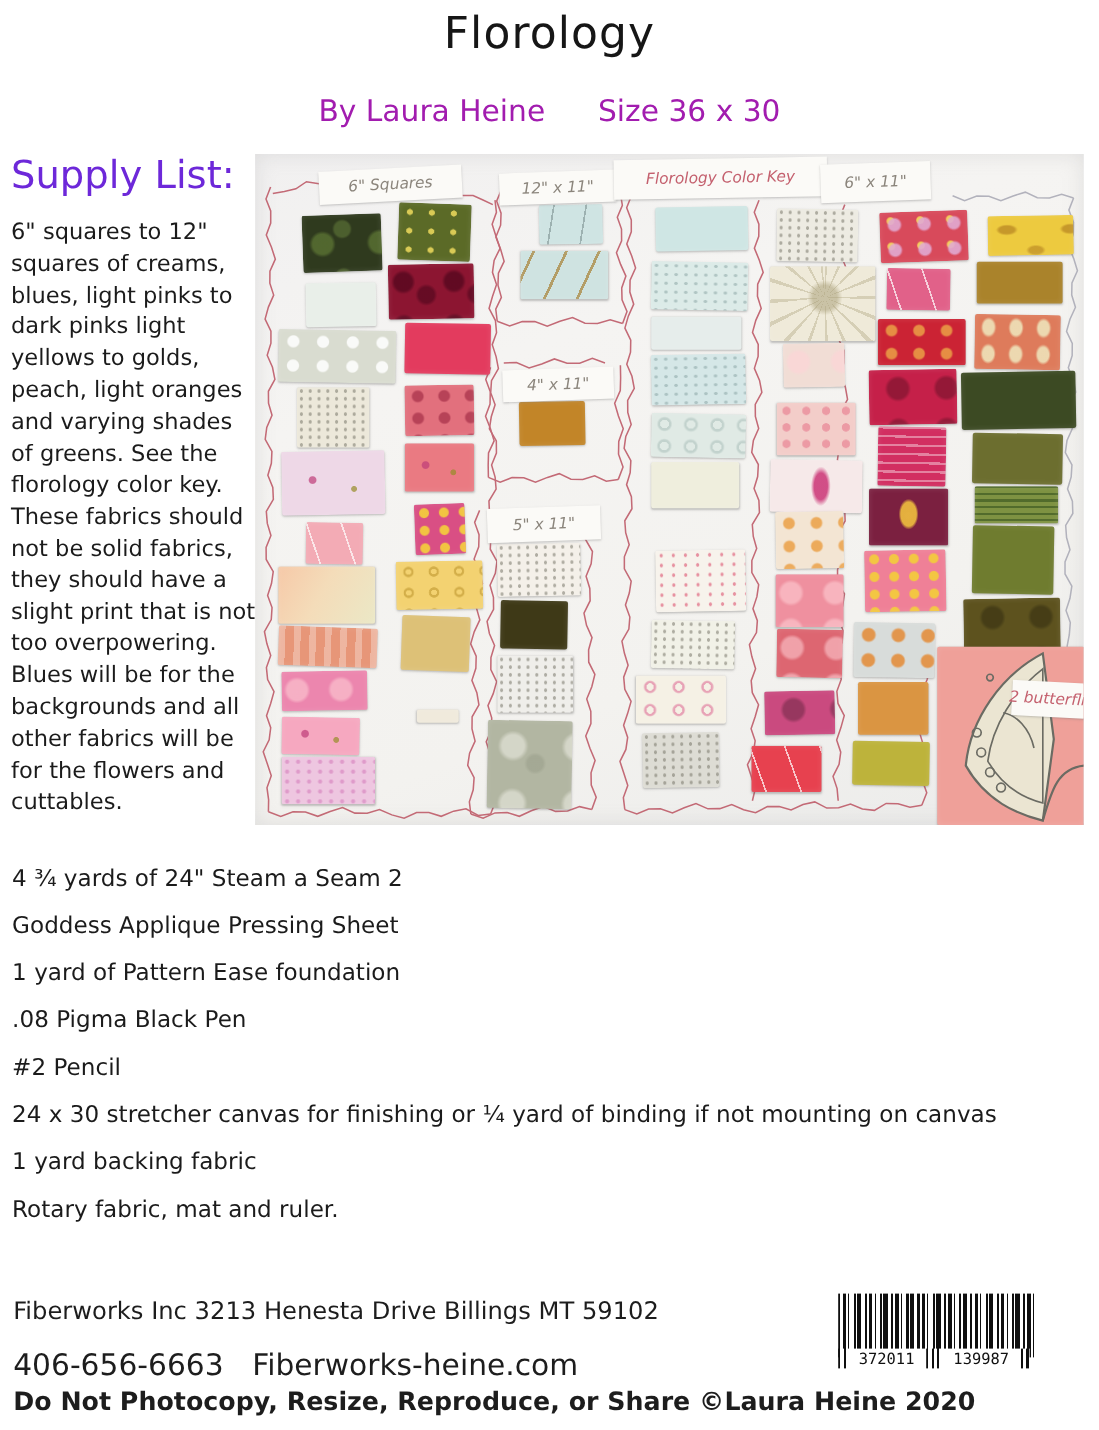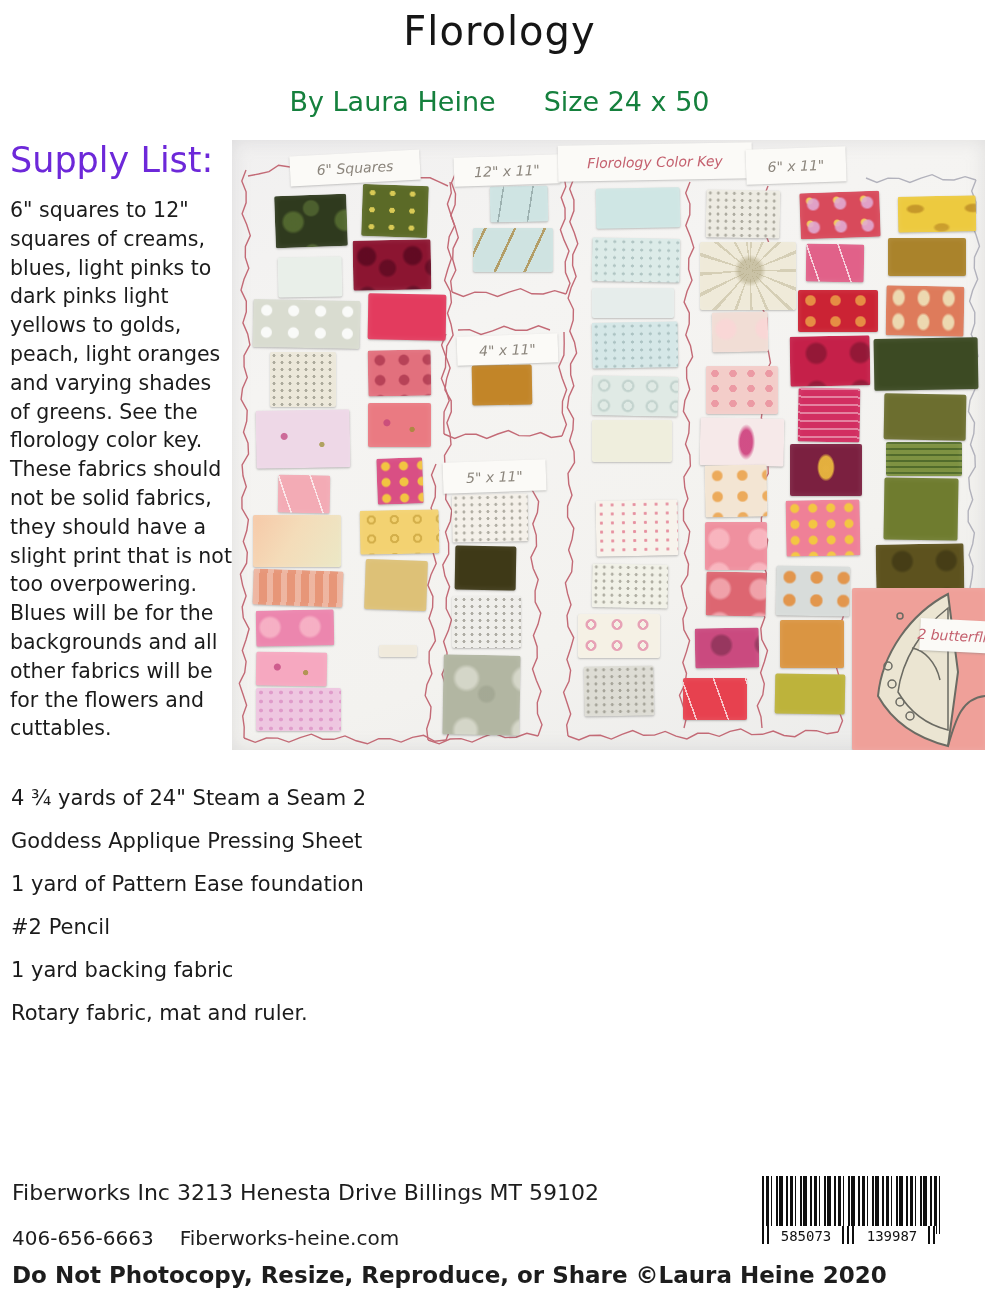--- a/index.html
+++ b/index.html
@@ -7,35 +7,35 @@
     width:999px;height:1300px;position:relative;background:#ffffff;
     font-family:"DejaVu Sans","Liberation Sans",sans-serif;color:#1d1d1d;
     overflow:hidden;
   }
   .title{
     position:absolute;left:0;top:8px;width:999px;text-align:center;
     font-size:40px;letter-spacing:1px;color:#161616;
   }
   .byline-row{
     position:absolute;left:0;top:86px;width:999px;display:flex;
-    justify-content:center;gap:48px;font-size:27px;color:#15803d;
+    justify-content:center;gap:48px;font-size:27px;color:#a21caf;
   }
   .supply-heading{
     position:absolute;left:10px;top:140px;font-size:35px;color:#6d28d9;
   }
   .supply-intro{
     position:absolute;left:10px;top:196px;width:224px;
     font-size:20.5px;line-height:28.8px;color:#1b1b1b;
   }
   .supply-items{
     position:absolute;left:11px;top:786px;display:flex;flex-direction:column;
     gap:19px;font-size:21px;color:#1b1b1b;width:980px;
   }
   .footer-address{position:absolute;left:12px;top:1180px;font-size:22px;}
-  .footer-contact{position:absolute;left:12px;top:1226px;font-size:20px;display:flex;gap:26px;}
+  .footer-contact{position:absolute;left:12px;top:1226px;font-size:27px;display:flex;gap:26px;}
   .footer-copy{position:absolute;left:12px;top:1262px;font-size:23px;font-weight:bold;}
 
   
   .photo{
     position:absolute;left:232px;top:140px;width:753px;height:610px;
     background:linear-gradient(160deg,#f1f0f0 0%,#f5f4f2 30%,#f3f2ef 70%,#ebebea 100%);
     box-shadow:inset 0 0 18px rgba(160,160,165,.25);
     overflow:hidden;
   }
   .swatch{
@@ -97,21 +97,21 @@
   }
   .barcode .guard{background:repeating-linear-gradient(90deg,#0f0f0f 0 2px,#fff 2px 5px);height:18px;}
 </style>
 </head>
 <body>
 
 <div class="title">Florology</div>
 
 <div class="byline-row">
   <span>By Laura Heine</span>
-  <span>Size 24 x 50</span>
+  <span>Size 36 x 30</span>
 </div>
 
 <div class="supply-heading">Supply List:</div>
 
 <div class="supply-intro">6" squares to 12" squares of creams, blues, light pinks to dark pinks light yellows to golds, peach, light oranges and varying shades of greens. See the florology color key. These fabrics should not be solid fabrics, they should have a slight print that is not too overpowering. Blues will be for the backgrounds and all other fabrics will be for the flowers and cuttables.</div>
 
 <div class="photo">
   <svg class="squiggles" id="squiggles">
       <path d="M 14 30 L 9.8 40.9 L 14.1 51.8 L 14.1 62.8 L 10.1 73.7 L 14.7 84.6 L 18.3 95.6 L 13.4 106.5 L 13.3 117.4 L 16.8 128.3 L 12.0 139.2 L 9.0 150.1 L 14.3 161.1 L 14.3 172.0 L 10.9 182.9 L 15.7 193.9 L 17.9 204.8 L 12.0 215.7 L 12.1 226.6 L 15.3 237.5 L 10.5 248.5 L 9.1 259.4 L 15.2 270.3 L 14.7 281.2 L 11.5 292.1 L 16.0 303.1 L 16.5 314.0 L 10.1 324.9 L 11.0 335.8 L 14.3 346.8 L 9.9 357.7 L 10.0 368.6 L 16.4 379.6 L 14.8 390.5 L 11.3 401.4 L 15.3 412.3 L 14.6 423.2 L 8.4 434.1 L 10.6 445.1 L 14.1 456.0 L 10.2 466.9 L 11.3 477.8 L 17.1 488.8 L 14.0 499.7 L 10.3 510.6 L 14.1 521.5 L 12.7 532.5 L 7.3 543.4 L 11.0 554.3 L 14.6 565.2 L 10.7 576.1 L 12.2 587.1 L 12.0 598.0" fill="none" stroke="#c36a76" stroke-width="1.4"></path>
       <path d="M 12 598 L 23.2 602.3 L 34.4 598.0 L 45.7 598.1 L 56.9 602.1 L 68.1 597.7 L 79.4 594.2 L 90.6 599.2 L 101.8 599.3 L 113.0 595.9 L 124.2 600.8 L 135.4 603.8 L 146.7 598.6 L 157.9 598.7 L 169.1 602.1 L 180.4 597.4 L 191.6 595.3 L 202.8 601.3 L 214.0 600.0" fill="none" stroke="#c36a76" stroke-width="1.4"></path>
@@ -222,36 +222,38 @@
       <div class="photo-label" style="left: 225px; top: 195px; width: 93px; height: 27px; transform: rotate(-2deg); color: rgb(139, 133, 124);">4" x 11"</div>
       <div class="photo-label" style="left: 211px; top: 321px; width: 95px; height: 29px; transform: rotate(-2deg); color: rgb(139, 133, 124);">5" x 11"</div>
       <div class="photo-label" style="left: 688px; top: 480px; width: 72px; height: 30px; transform: rotate(3deg); color: rgb(196, 96, 110);">2 butterflies</div>
     </div>
 </div>
 
 <div class="supply-items" id="supply-items">
     <div>4 ¾ yards of 24" Steam a Seam 2</div>
     <div>Goddess Applique Pressing Sheet</div>
     <div>1 yard of Pattern Ease foundation</div>
+    <div>.08 Pigma Black Pen</div>
     <div>#2 Pencil</div>
+    <div>24 x 30 stretcher canvas for finishing or ¼ yard of binding if not mounting on canvas</div>
     <div>1 yard backing fabric</div>
     <div>Rotary fabric, mat and ruler.</div>
   </div>
 
 <div class="footer-address">Fiberworks Inc 3213 Henesta Drive Billings MT 59102</div>
 
 <div class="footer-contact">
   <span>406-656-6663</span>
   <span>Fiberworks-heine.com</span>
 </div>
 
 <div class="footer-copy">Do Not Photocopy, Resize, Reproduce, or Share ©Laura Heine 2020</div>
 
 <div class="barcode">
   <div class="bars"></div>
   <div class="numrow">
     <div class="guard" style="width:8px"></div>
-    <div class="numbox" style="width:72px">585073</div>
+    <div class="numbox" style="width:72px">372011</div>
     <div class="guard" style="width:14px"></div>
     <div class="numbox" style="width:72px">139987</div>
     <div class="guard" style="width:8px"></div>
   </div>
 </div>
 
 </body></html>

